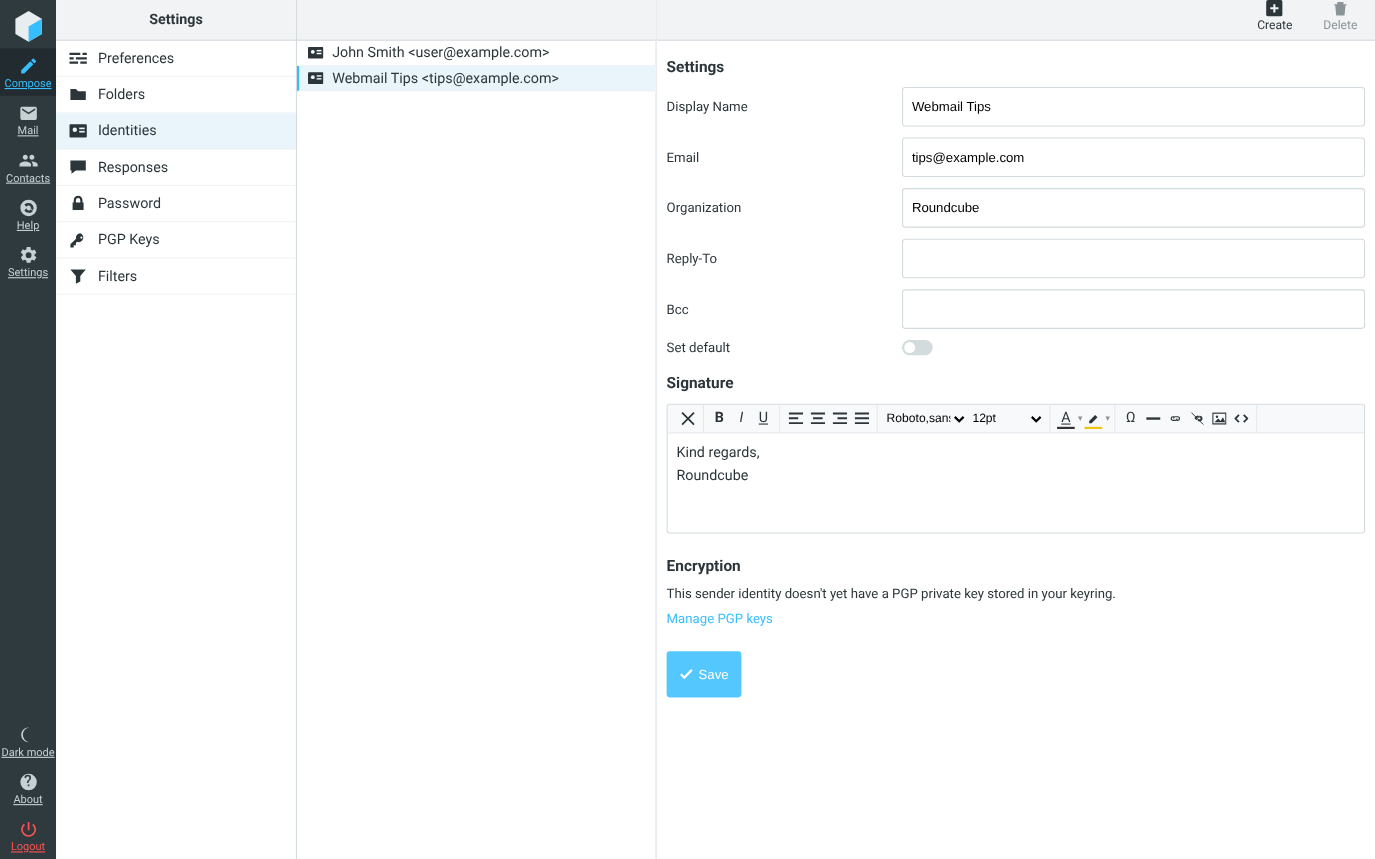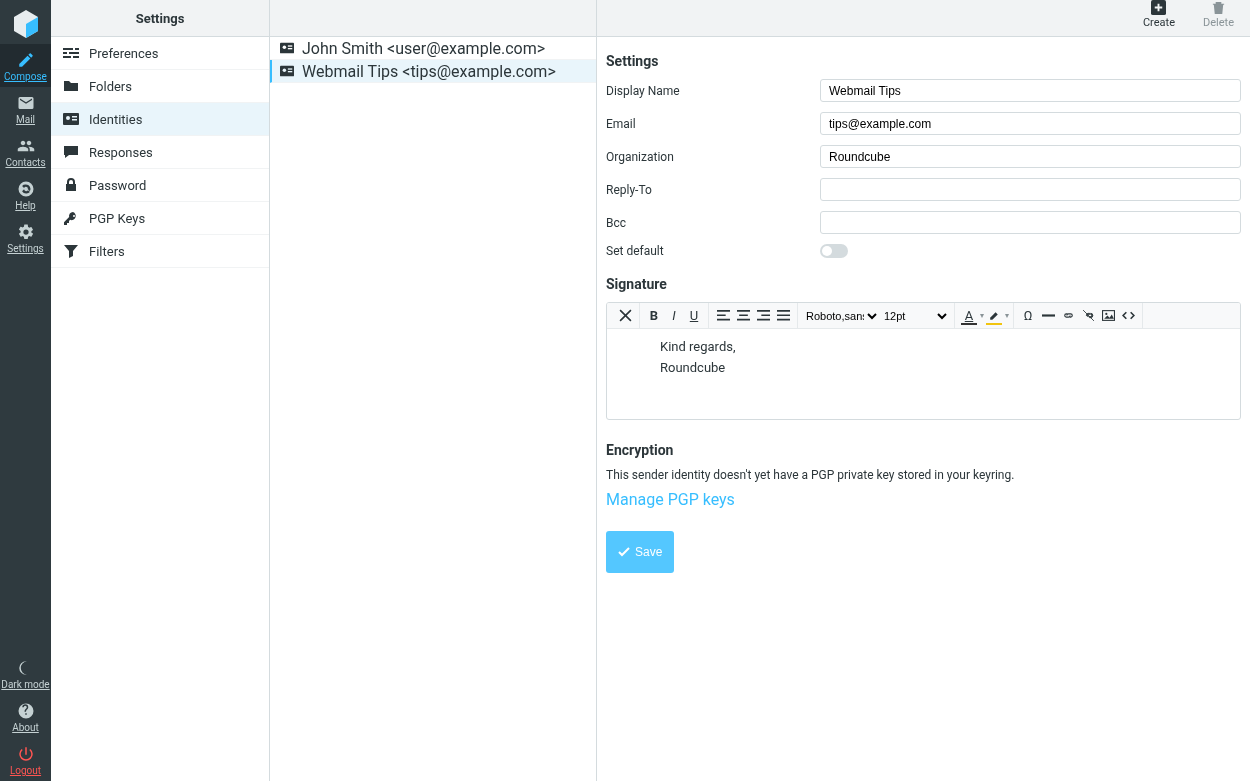--- a/index.html
+++ b/index.html
@@ -20,57 +20,57 @@
 .col-settings { width: 219px; border-right: 1px solid #d4dbde; background: #fff; display: flex; flex-direction: column; }
 .col-header { height: 37px; line-height: 37px; text-align: center; font-weight: bold; border-bottom: 1px solid #d4dbde; background: #f1f3f4; font-size: 13px; }
 .settings-list { list-style: none; }
 .settings-list li { height: 33px; padding: 0 12px; display: flex; align-items: center; gap: 10px; border-bottom: 1px solid #f1f3f4; cursor: pointer; }
 .settings-list li.selected { background: #e9f5fb; }
 .settings-list li svg { width: 16px; height: 16px; flex-shrink: 0; fill: #2c363a; }
 
 
 .col-identities { width: 327px; border-right: 1px solid #d4dbde; background: #fff; display: flex; flex-direction: column; }
 .id-list { list-style: none; }
-.id-list li { height: 23px; padding: 0 10px; display: flex; align-items: center; gap: 8px; border-bottom: 1px solid #f1f3f4; cursor: pointer; font-size: 16px; }
+.id-list li { height: 23px; padding: 0 10px; display: flex; align-items: center; gap: 8px; border-bottom: 1px solid #f1f3f4; cursor: pointer; font-size: 13px; }
 .id-list li.selected { background: #e9f5fb; border-left: 2px solid #37beff; padding-left: 8px; }
 .id-list li svg { width: 14px; height: 12px; flex-shrink: 0; fill: #2c363a; }
 
 
 .col-content { flex: 1; display: flex; flex-direction: column; background: #fff; overflow-y: auto; }
 .toolbar { height: 37px; border-bottom: 1px solid #d4dbde; background: #f1f3f4; display: flex; justify-content: flex-end; padding: 0 16px; gap: 28px; }
 .toolbar .tbtn { text-align: center; cursor: pointer; font-size: 11px; color: #2c363a; }
 .toolbar .tbtn svg { width: 15px; height: 15px; display: block; margin: 0 auto 1px; fill: #2c363a; }
 .toolbar .tbtn.disabled { color: #8a9498; }
 .toolbar .tbtn.disabled svg { fill: #8a9498; }
 
 .content-body { padding: 12px 9px 20px; }
 .section-title { font-weight: bold; font-size: 14px; margin: 4px 0 10px; }
 .form-row { display: flex; align-items: center; margin-bottom: 10px; }
 .form-row label { width: 214px; font-size: 12px; color: #2c363a; }
-.form-row input[type=text], .form-row input[type=email] { flex: 1; height: 23px; padding: 2px 8px; border: 1px solid #d4dbde; border-radius: 3px; font-size: 12px; max-width: 423px; }
+.form-row input[type=text], .form-row input[type=email] { flex: 1; height: 36px; padding: 2px 8px; border: 1px solid #d4dbde; border-radius: 3px; font-size: 12px; max-width: 423px; }
 
 
 .toggle { position: relative; width: 28px; height: 14px; background: #d4dbde; border-radius: 7px; cursor: pointer; }
 .toggle::after { content: ""; position: absolute; left: 2px; top: 2px; width: 10px; height: 10px; background: #fff; border-radius: 50%; }
 
 
 .editor { border: 1px solid #d4dbde; border-radius: 3px; overflow: hidden; margin-top: 4px; }
 .editor-toolbar { display: flex; align-items: center; background: #f8f9fa; border-bottom: 1px solid #e5e9eb; height: 26px; padding: 0 4px; gap: 0; }
 .editor-toolbar .grp { display: flex; align-items: center; border-right: 1px solid #e5e9eb; padding: 0 4px; height: 100%; }
 .editor-toolbar .btn { width: 20px; height: 20px; display: flex; align-items: center; justify-content: center; cursor: pointer; color: #2c363a; font-size: 13px; border-radius: 2px; }
 .editor-toolbar .btn svg { width: 13px; height: 13px; fill: #2c363a; }
 .editor-toolbar select { border: none; background: transparent; font-size: 11px; height: 22px; cursor: pointer; }
 .editor-toolbar .font-sel { width: 78px; }
 .editor-toolbar .size-sel { width: 70px; }
 .editor-toolbar .caret { font-size: 8px; margin-left: 1px; color: #8a9498; }
-.editor-content { min-height: 90px; padding: 10px 8px; font-size: 13px; margin-left: 45px; }
+.editor-content { min-height: 90px; padding: 10px 8px; font-size: 13px; }
 .editor-content p { margin-bottom: 6px; }
 
 .encryption-note { font-size: 12px; margin: 6px 0 8px; }
-.link { color: #37beff; text-decoration: none; font-size: 16px; cursor: pointer; }
+.link { color: #37beff; text-decoration: none; font-size: 12px; cursor: pointer; }
 
 .save-btn { margin-top: 22px; background: #37beff; color: #fff; border: none; border-radius: 3px; height: 42px; padding: 0 12px; font-size: 12px; display: inline-flex; align-items: center; gap: 5px; cursor: pointer; opacity: 0.85; }
 .save-btn svg { width: 12px; height: 12px; fill: #fff; }
 
 
 .txtcolor { position: relative; }
 .txtcolor::after { content: ""; position: absolute; left: 2px; right: 2px; bottom: 1px; height: 2px; background: #333; }
 .bgcolor::after { background: #f1c40f; }
 </style>
 </head>

